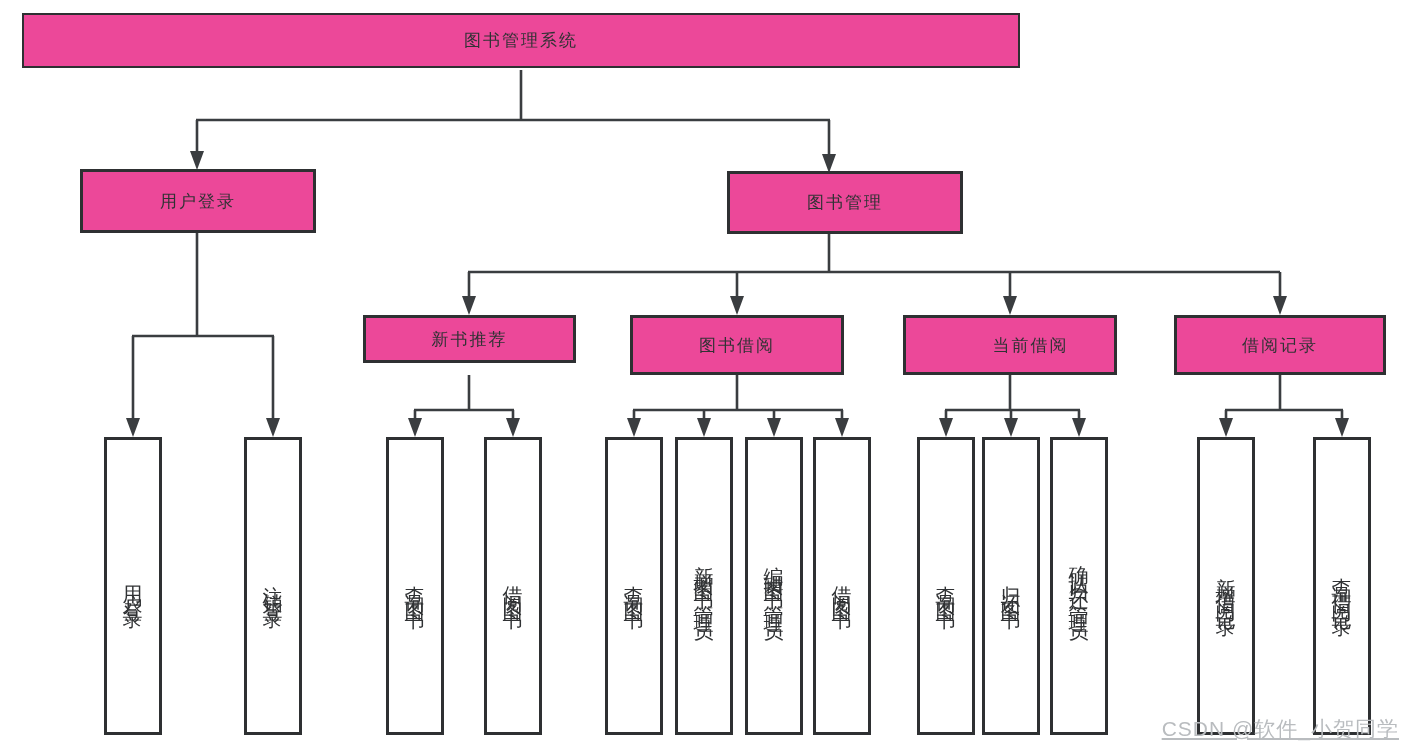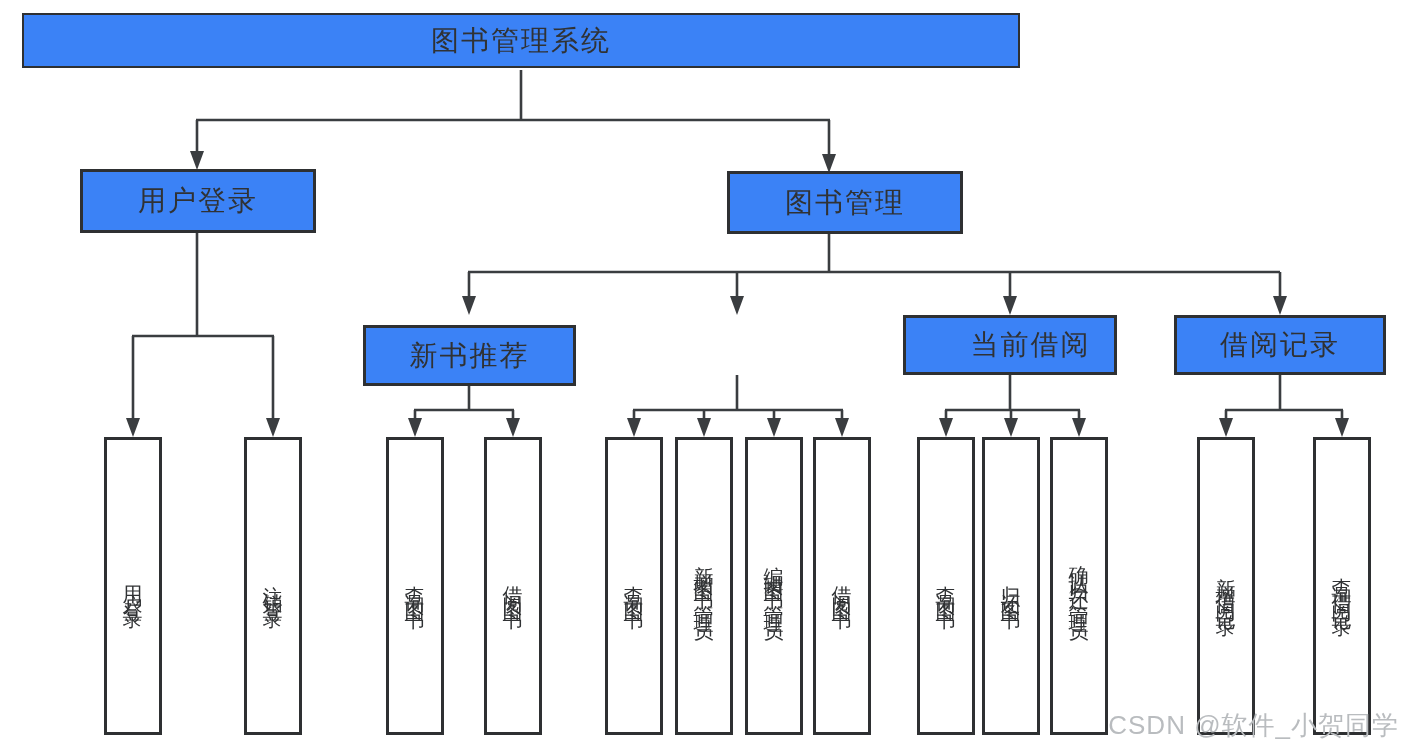--- a/index.html
+++ b/index.html
@@ -17,24 +17,24 @@
     overflow:hidden;
     font-family:"Liberation Sans", sans-serif;
     color:var(--text);
   }
   svg.connectors{position:absolute;left:0;top:0;width:1405px;height:747px;}
   svg.connectors .ln{fill:none;stroke:var(--line);stroke-width:2.6;}
   svg.connectors .ah{fill:var(--line);stroke:none;}
   .box{
     position:absolute;
     box-sizing:border-box;
-    background:#3b82f6;
+    background:#ec4899;
     border:3px solid var(--border);
     display:flex;align-items:center;justify-content:center;
-    font-size:28px;
+    font-size:17px;
     letter-spacing:2px;
     white-space:nowrap;
   }
   .box.root{border-width:2px;}
   .leaf{
     position:absolute;
     box-sizing:border-box;
     background:#fff;
     border:3px solid var(--border);
     display:flex;align-items:center;justify-content:center;
@@ -44,24 +44,25 @@
     writing-mode:vertical-rl;
     text-orientation:mixed;
     font-size:20px;
     letter-spacing:8px;
     line-height:1;
     white-space:nowrap;
   }
   .watermark{
     position:absolute;
     right:6px;bottom:4px;
-    font-size:26px;
+    font-size:21px;
     letter-spacing:1px;
     color:var(--watermark);
     white-space:nowrap;
+    text-decoration:underline;
   }
 </style>
 </head>
 <body>
 
 <div class="stage">
 
   <svg class="connectors" viewBox="0 0 1405 747" aria-hidden="true">
 
     <path class="ln" d="
@@ -103,21 +104,22 @@
       M1072 418 L1086 418 L1079 437 Z
       M1219 418 L1233 418 L1226 437 Z
       M1335 418 L1349 418 L1342 437 Z"></path>
   </svg>
 
   <div class="box root" style="left:22px;top:13px;width:998px;height:55px;">图书管理系统</div>
 
   <div class="box" style="left:80px;top:169px;width:236px;height:64px;">用户登录</div>
   <div class="box" style="left:711px;top:171px;width:236px;height:63px;margin-left:16px;">图书管理</div>
 
-  <div class="box" style="left:363px;top:325px;width:213px;height:61px;">新书推荐</div>
+  <div class="box" style="left:363px;top:315px;width:213px;height:48px;">新书推荐</div>
+  <div class="box" style="left:630px;top:315px;width:214px;height:60px;">图书借阅</div>
   <div class="box" style="left:903px;top:315px;width:214px;height:60px;padding-left:41px;">当前借阅</div>
   <div class="box" style="left:1174px;top:315px;width:212px;height:60px;">借阅记录</div>
 
   <div class="leaf" style="left:104px;">
     <span>用户登录</span>
   </div>
   <div class="leaf" style="left:244px;">
     <span>注销登录</span>
   </div>
 

